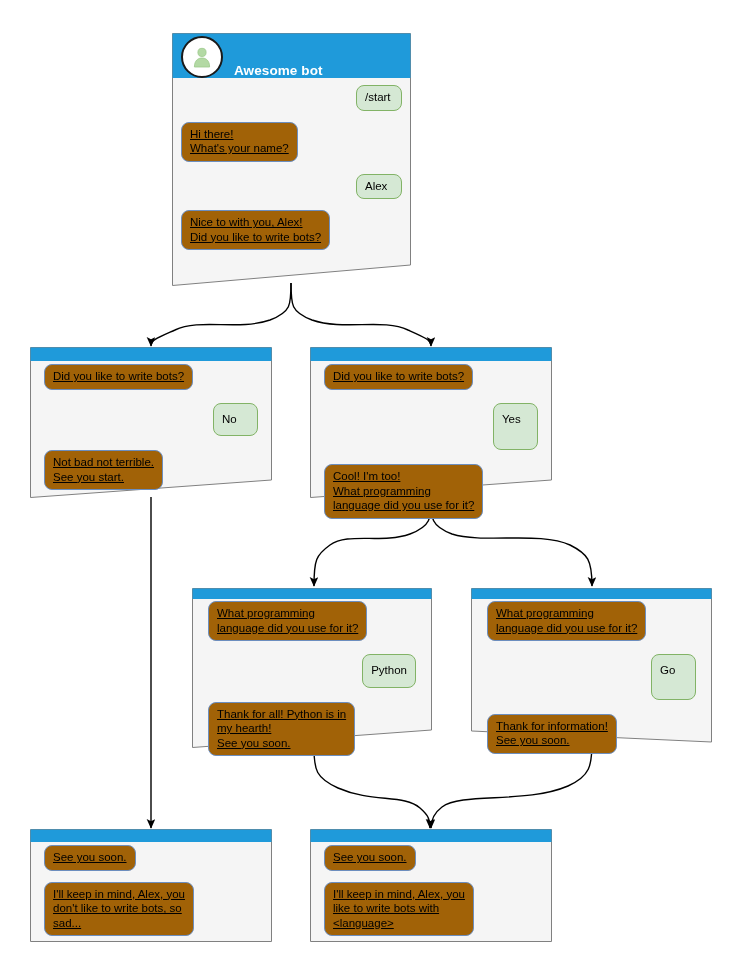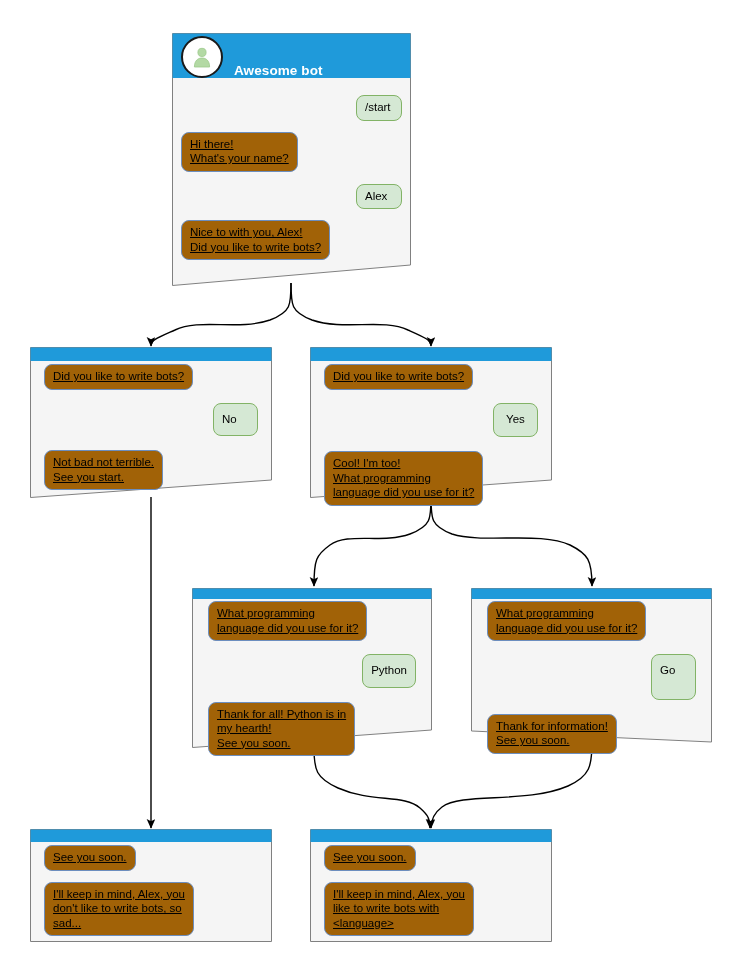--- a/index.html
+++ b/index.html
@@ -97,21 +97,21 @@
     <div class="hdr" style="height:45px;padding-left:9px;">
       <div class="avatar">
         <svg width="24" height="24" viewBox="0 0 24 24" aria-hidden="true">
           <circle cx="12" cy="7.4" r="4.1" fill="#b3d9a4" stroke="#9cc98c" stroke-width="0.8"></circle>
           <path d="M4.4,22 C4.4,15.6 8,13 12,13 C16,13 19.6,15.6 19.6,22 Z" fill="#b3d9a4" stroke="#9cc98c" stroke-width="0.8"></path>
         </svg>
       </div>
       <span class="title">Awesome bot</span>
     </div>
     <div class="bubbles" style="top:52px;padding:0 9px;">
-      <div class="row right" style="margin-bottom:11px;margin-top:10px;">
+      <div class="row right" style="margin-bottom:11px;">
         <div class="bubble user" style="min-width:46px;">/start</div>
       </div>
       <div class="row left" style="margin-bottom:12px;">
         <div class="bubble bot">Hi there!
 What's your name?</div>
       </div>
       <div class="row right" style="margin-bottom:11px;">
         <div class="bubble user" style="min-width:46px;">Alex</div>
       </div>
       <div class="row left">
@@ -147,21 +147,21 @@
   <svg class="shell" viewBox="0 0 242 151" preserveAspectRatio="none">
     <polygon points="0.5,0.5 241.5,0.5 241.5,133 0.5,150.5" fill="#f5f5f5" stroke="#808080" stroke-width="1"></polygon>
     <polygon points="0.5,0.5 241.5,0.5 241.5,14 0.5,14" fill="#1f9ada" stroke="none"></polygon>
   </svg>
   <div class="body">
     <div class="bubbles" style="top:17px;padding:0 14px;">
       <div class="row left" style="margin-bottom:13px;">
         <div class="bubble bot">Did you like to write bots?</div>
       </div>
       <div class="row right" style="margin-bottom:14px;">
-        <div class="bubble user" style="min-width:45px;padding-top:8px;padding-bottom:10px;text-align:center;">Yes</div>
+        <div class="bubble user" style="min-width:45px;padding-top:8px;padding-bottom:23px;">Yes</div>
       </div>
       <div class="row left">
         <div class="bubble bot">Cool! I'm too!
 What programming
 language did you use for it?</div>
       </div>
     </div>
   </div>
 </div>
 

